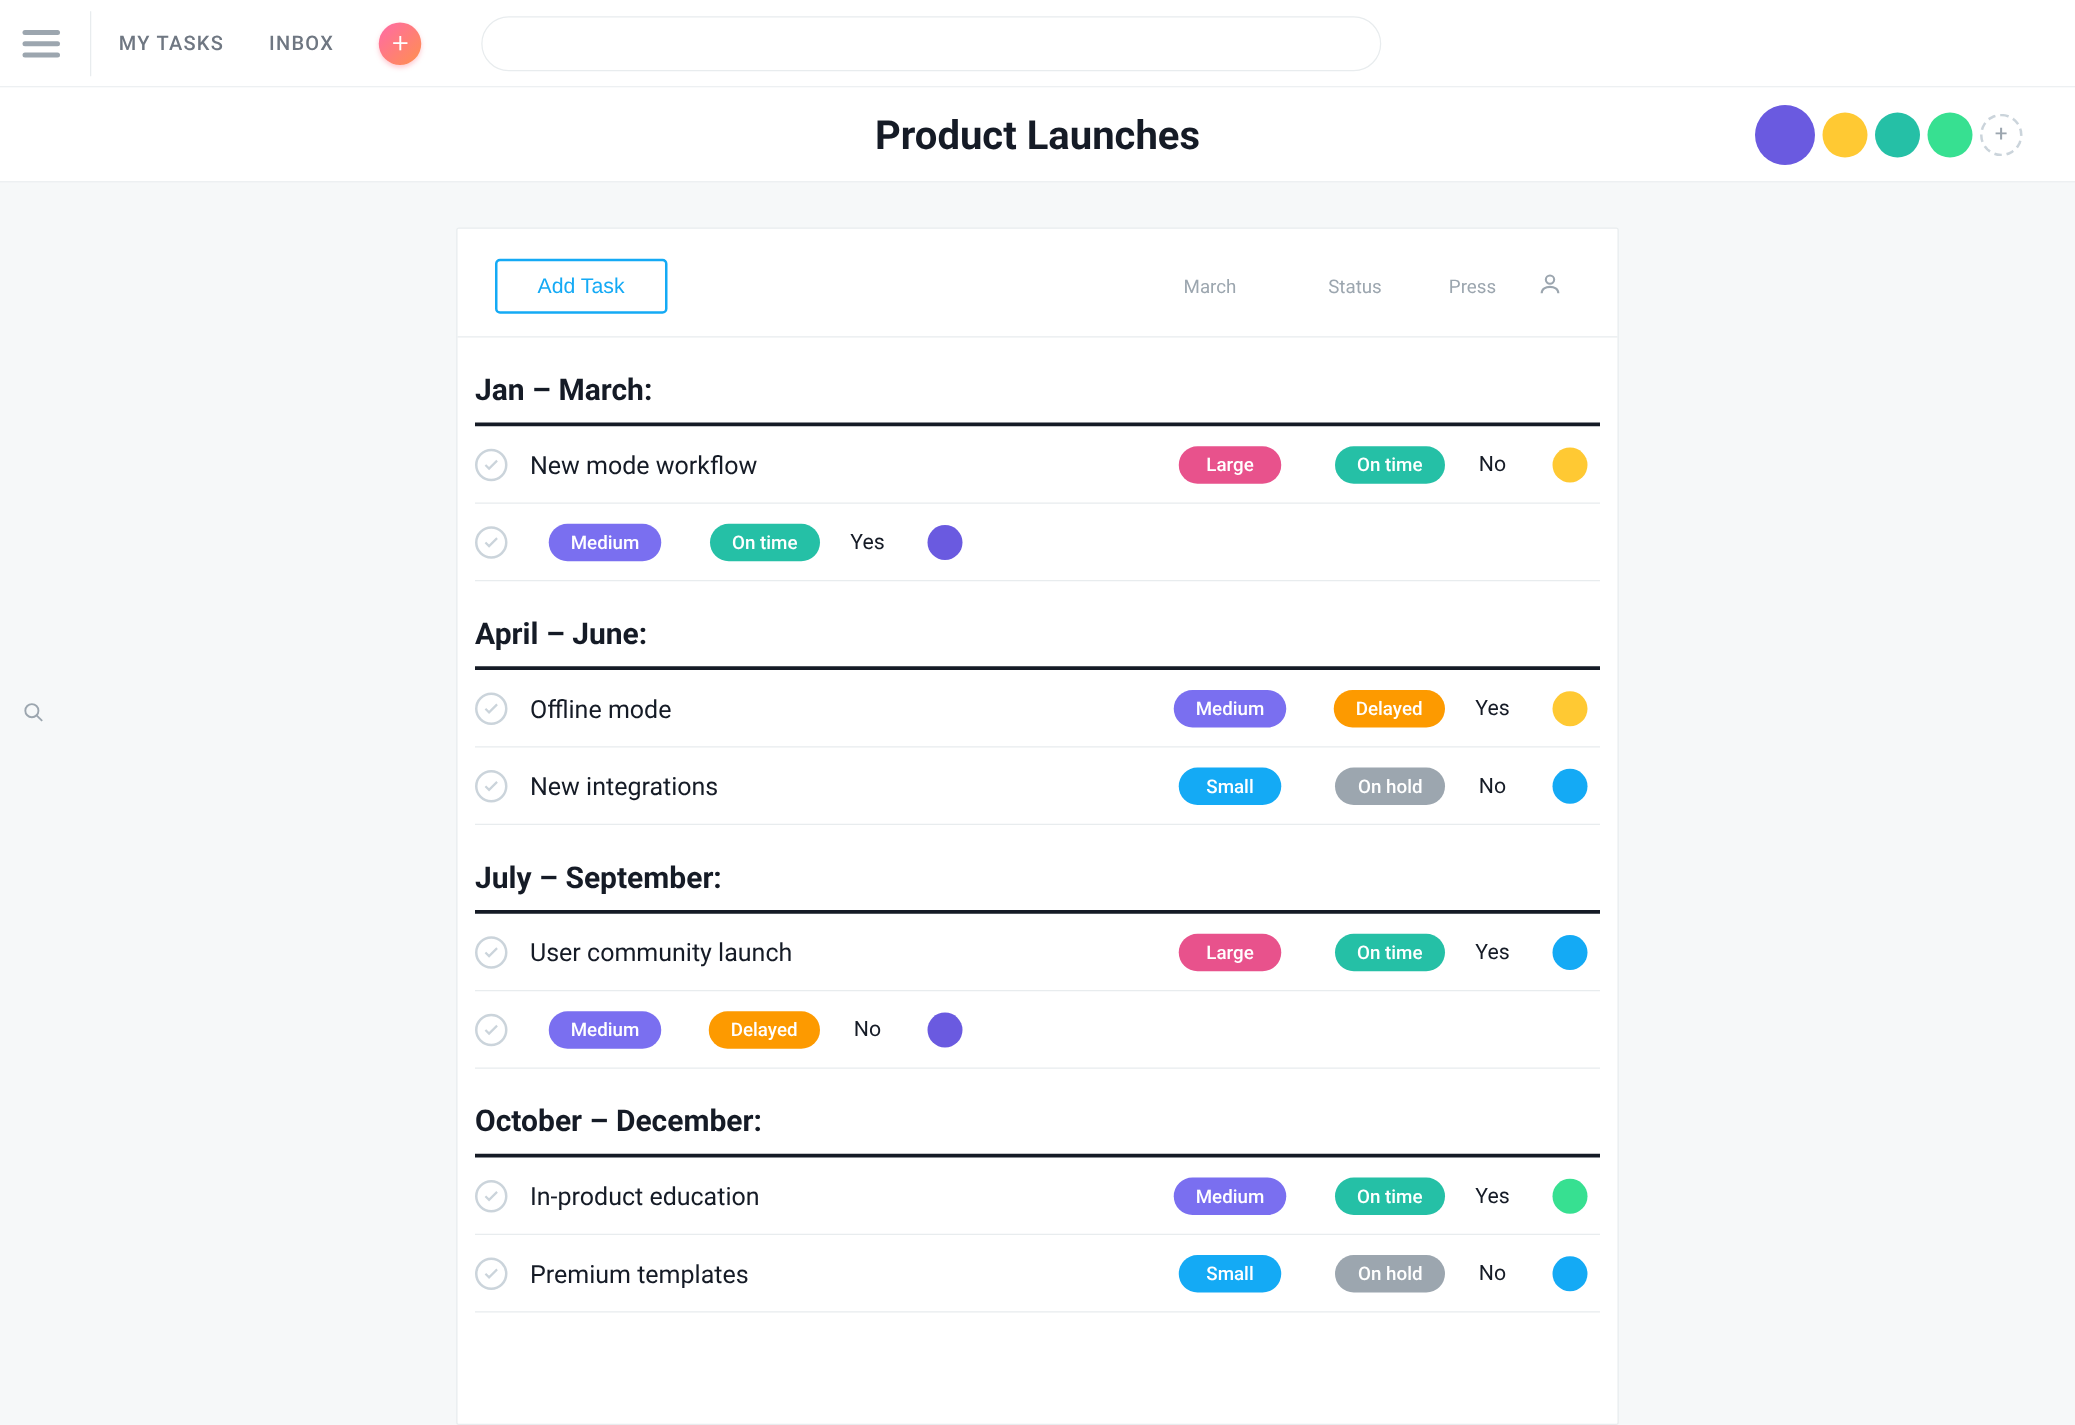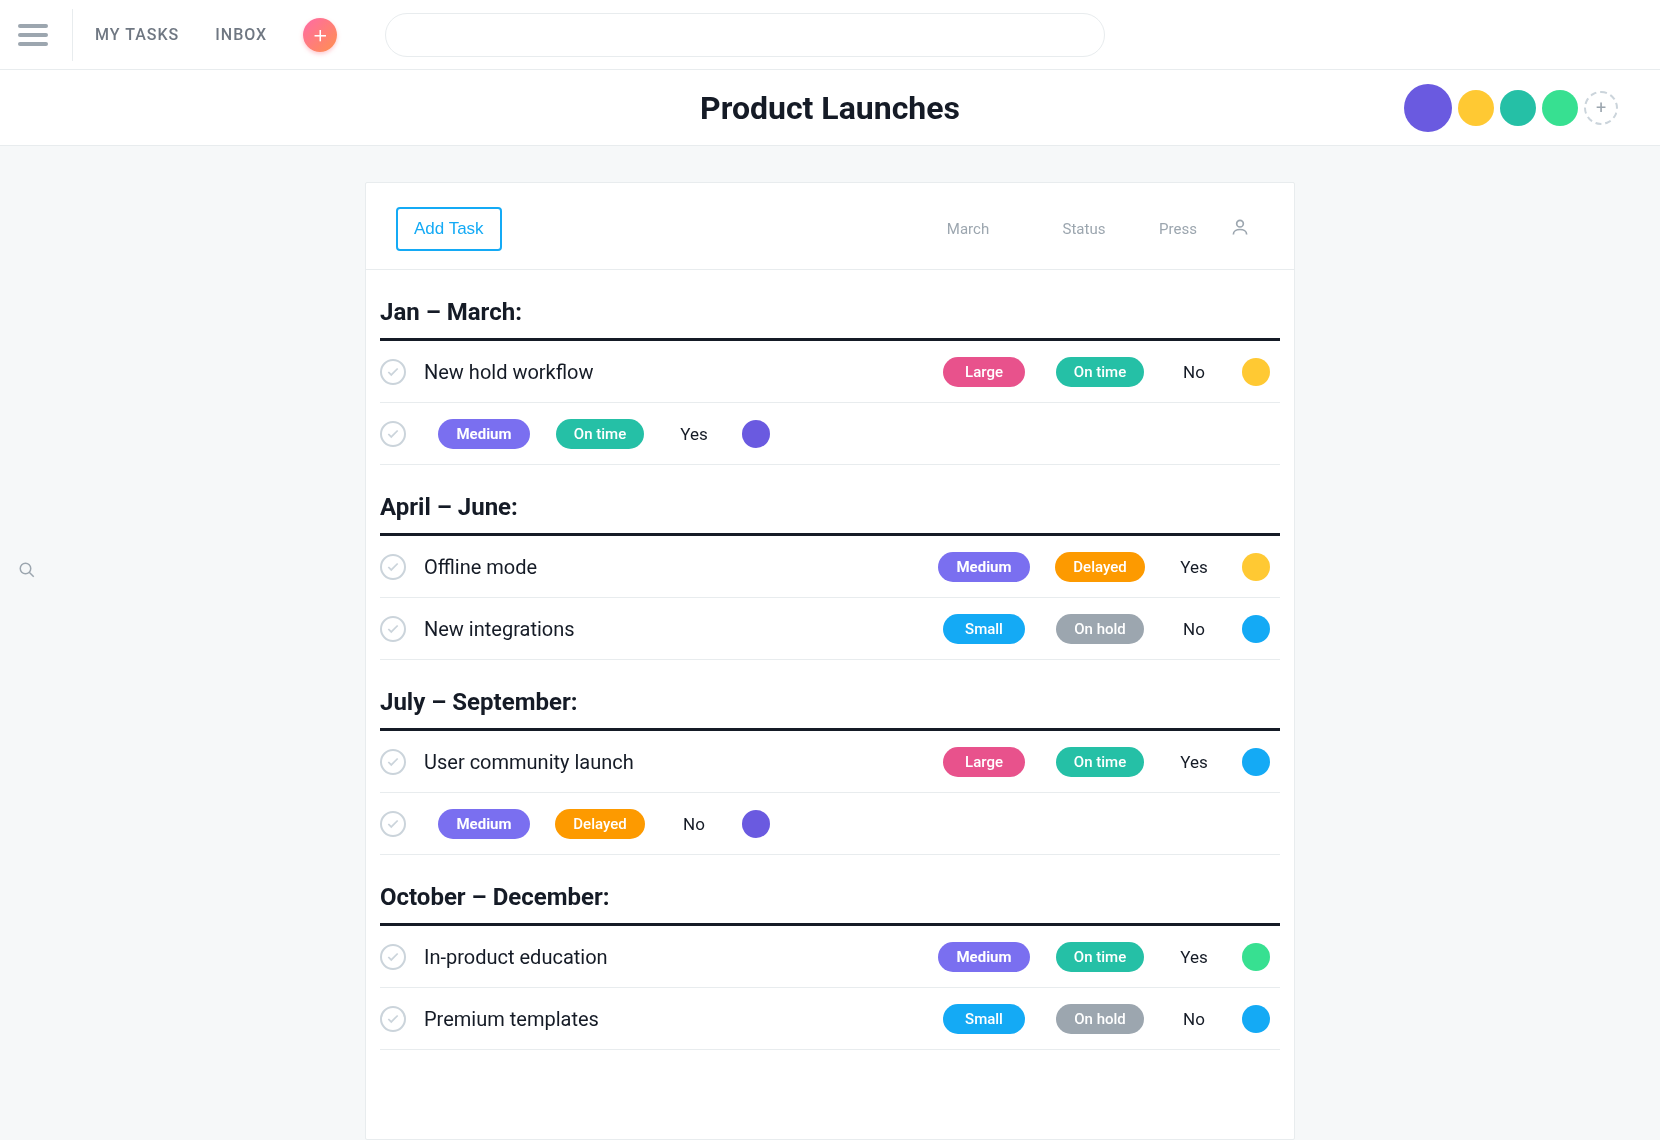--- a/index.html
+++ b/index.html
@@ -102,21 +102,21 @@
     border: 1px solid #e8ecee;
     border-radius: 2px;
   }
   .panel-header {
     display: flex; align-items: center; justify-content: space-between;
     padding: 24px 30px 18px 30px;
     border-bottom: 1px solid #e8ecee;
   }
   .add-task-btn {
     border: 2px solid #14aaf5; color: #14aaf5; background: #fff;
-    padding: 10px 16px; font-size: 17px; font-weight: 500; border-radius: 4px;
+    padding: 10px 32px; font-size: 17px; font-weight: 500; border-radius: 4px;
     cursor: pointer;
   }
   .col-headers {
     display: flex; align-items: center; gap: 0;
     color: #9ca6af; font-size: 15px;
   }
   .colh { text-align: center; }
   .colh.scope { width: 120px; }
   .colh.status { width: 112px; }
   .colh.press { width: 76px; }
@@ -143,29 +143,29 @@
     display: flex; align-items: center; justify-content: center;
     cursor: pointer;
   }
   .check svg { width: 14px; height: 14px; color: #cbd4db; }
   .task-name {
     flex: 1 1 auto;
     font-size: 20px; color: #151b26;
   }
   .cell { text-align: center; }
   .cell.scope { width: 120px; }
-  .cell.status { width: 112px; }
+  .cell.status { width: 112px; text-align: right; }
   .cell.press { width: 76px; font-size: 17px; color: #151b26; }
   .cell.assignee { width: 48px; display:flex; align-items:center; justify-content:center; }
   .pill {
     display: inline-block; color: #fff; font-size: 15px; font-weight: 500;
     padding: 6px 18px; border-radius: 16px; min-width: 82px;
   }
   .pill.large  { background: #e8528c; }
-  .pill.medium { background: #7a6ff0; font-weight: bold; }
+  .pill.medium { background: #7a6ff0; }
   .pill.small  { background: #14aaf5; }
   .pill.ontime { background: #25c0a6; }
   .pill.delayed{ background: #fd9a00; }
   .pill.onhold { background: #9ca6af; }
 
   .mini-avatar {
     width: 28px; height: 28px; border-radius: 50%;
     display: flex; align-items: center; justify-content: center;
     color: #fff; font-weight: 600; font-size: 12px;
   }
@@ -225,21 +225,21 @@
     </div>
     <div id="sections-container">
         <div class="section">
           <div class="section-title">Jan – March:</div>
           <div class="row">
             <div class="check">
               <svg viewBox="0 0 24 24" fill="none" stroke="currentColor" stroke-width="3">
                 <polyline points="4 12 9 17 20 6"></polyline>
               </svg>
             </div>
-            <div class="task-name">New hold workflow</div>
+            <div class="task-name">New mode workflow</div>
             <div class="cell scope"><span class="pill large">Large</span></div>
             <div class="cell status"><span class="pill ontime">On time</span></div>
             <div class="cell press">No</div>
             <div class="cell assignee">
               <div class="mini-avatar" style="background: rgb(255, 201, 51);"></div>
             </div>
           </div>
           <div class="row">
             <div class="check">
               <svg viewBox="0 0 24 24" fill="none" stroke="currentColor" stroke-width="3">

